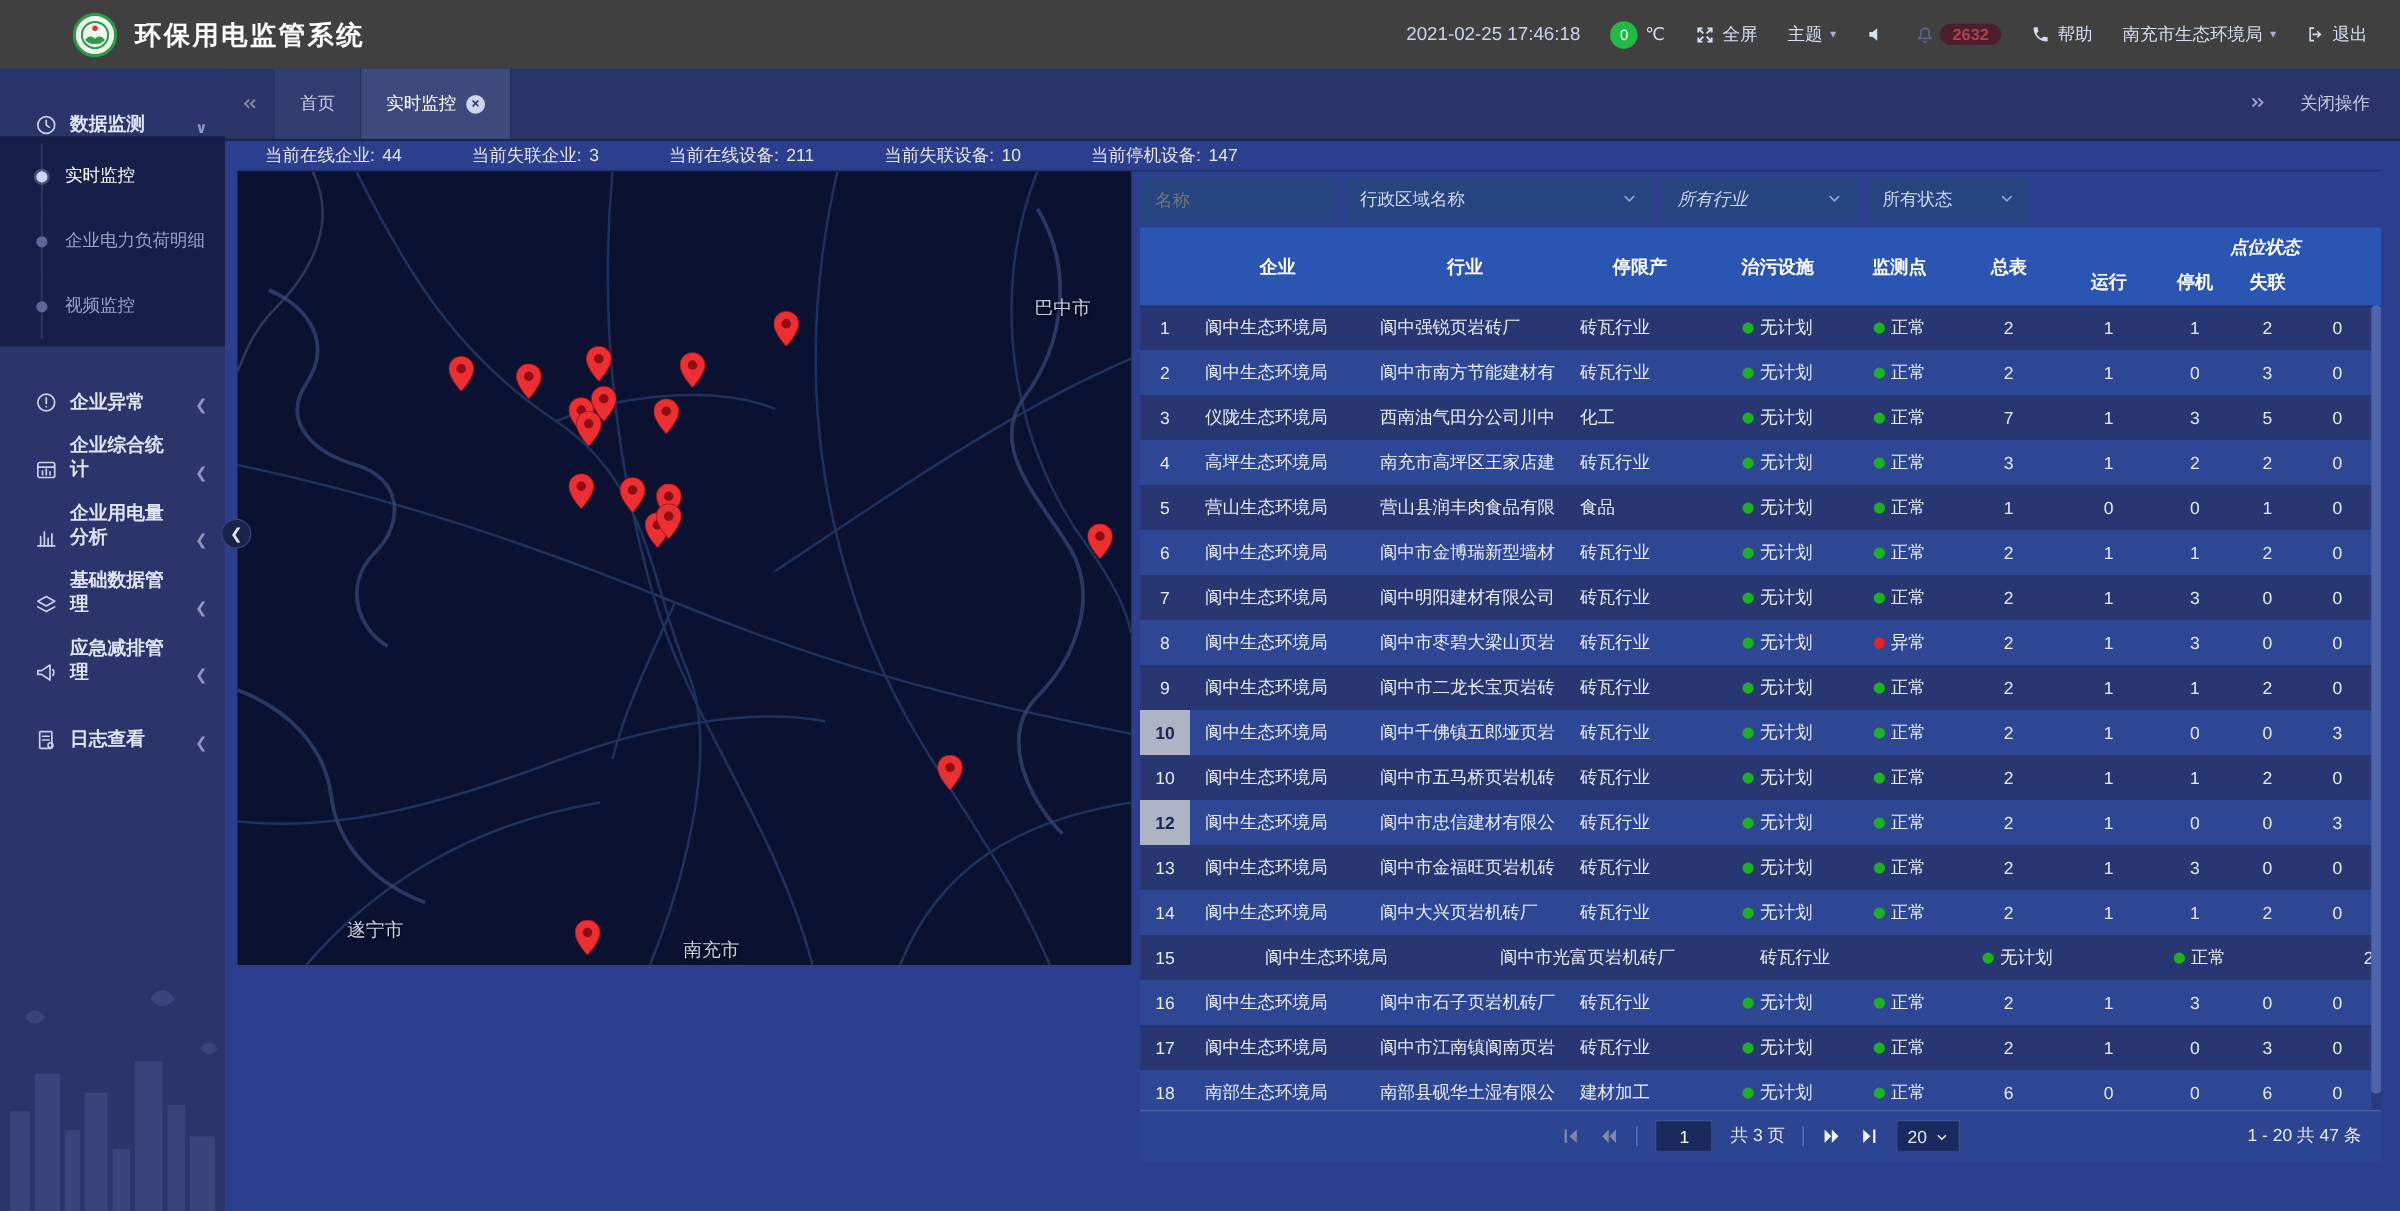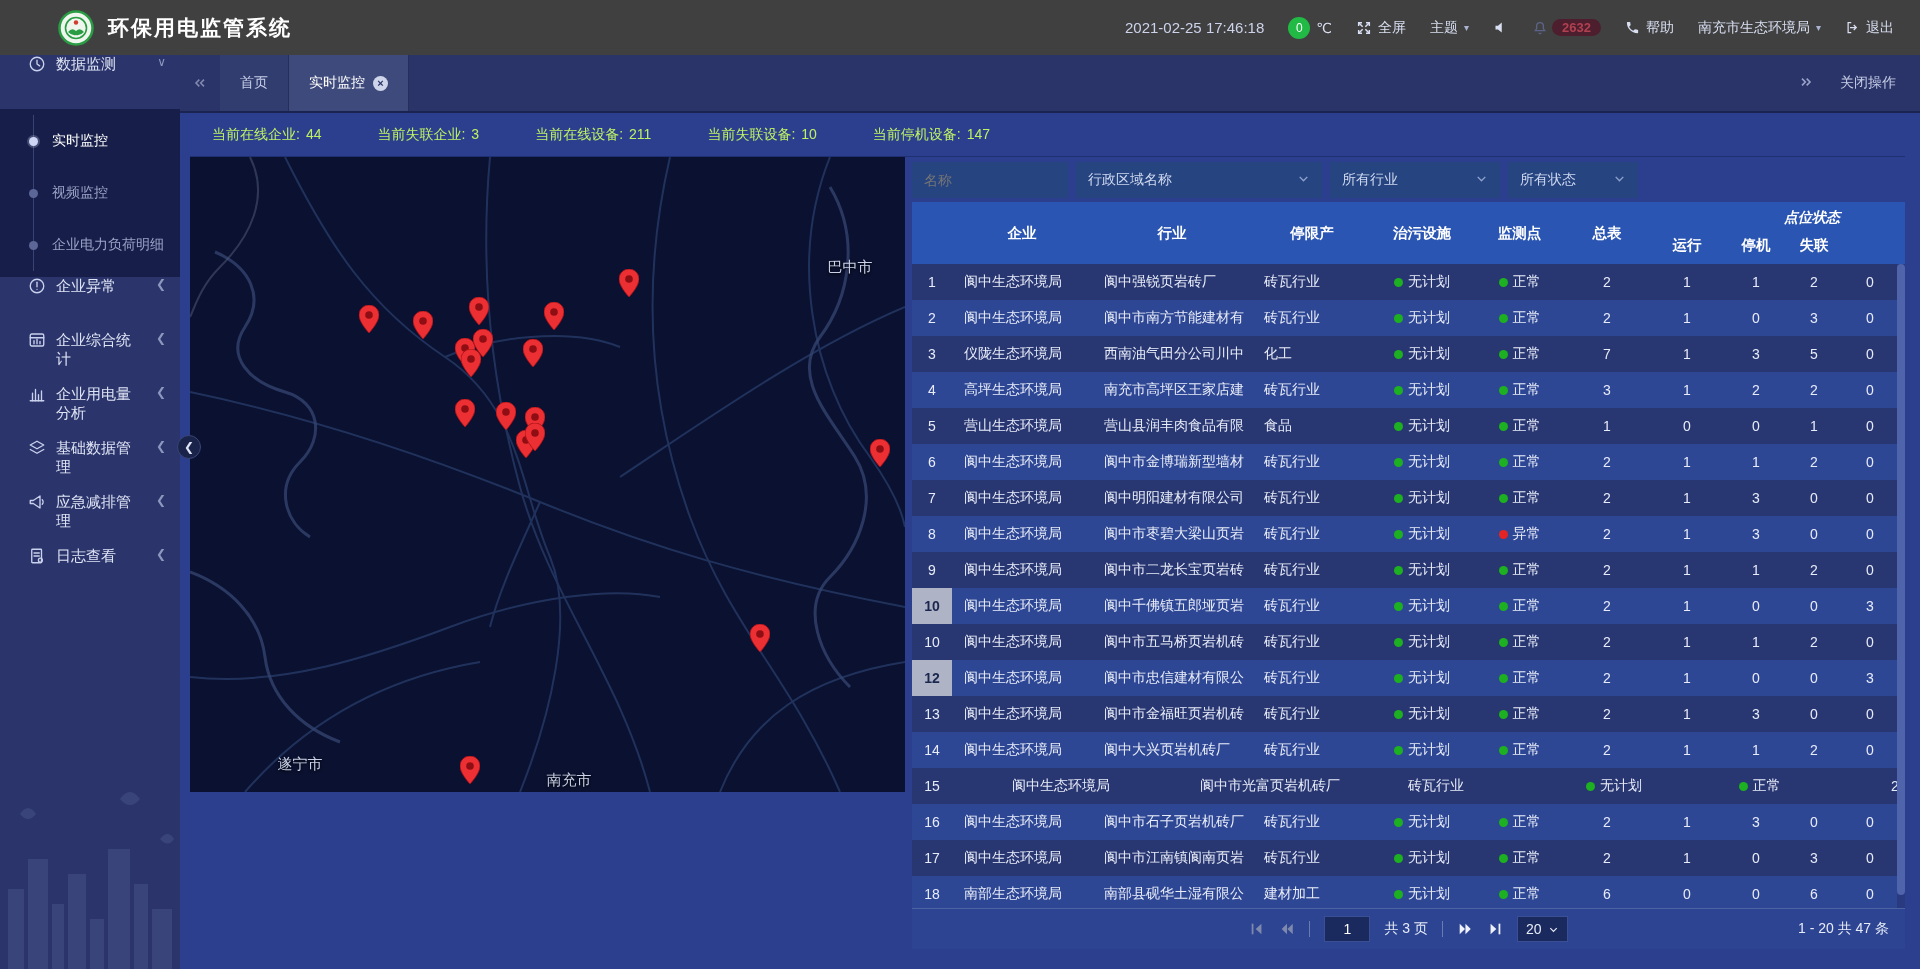--- a/index.html
+++ b/index.html
@@ -24,22 +24,22 @@
   .notif { display:flex; align-items:center; gap:4px; }
   .notif-badge { background:#4c1e2e; color:#b24150; border-radius:10px; padding:1px 10px;
     font-size:13px; font-weight:bold; }
   .bell { color:#5c6389; }
 
   
   .shell { flex:1; display:flex; position:relative; min-height:0; }
 
   
   .sidebar { width:180px; background:#2b356c; position:relative; flex:0 0 auto; overflow:hidden; }
-  .side-section { height:54px; display:flex; align-items:flex-start; padding:0 14px 0 28px;
-    color:#dfe4f5; font-size:15px; cursor:pointer; gap:10px; }
+  .side-section { height:54px; display:flex; align-items:flex-end; padding:0 14px 0 28px;
+    color:#dfe4f5; font-size:15px; cursor:pointer; gap:10px;font-weight:bold; }
   .side-section .sicon { color:#c9d1ec; display:flex; }
   .side-section .slabel { flex:1; }
   .side-section .chev { color:#8e97bd; font-size:12px; }
   .submenu { background:#171e49; padding:6px 0; }
   .sub-item { height:52px; display:flex; align-items:center; color:#9aa3c7; font-size:14px;
     cursor:pointer; position:relative; padding-left:52px; }
   .sub-item::before { content:""; position:absolute; left:33px; top:0; bottom:0; width:1px;
     background:#3a4472; }
   .sub-item .dot { position:absolute; left:29px; width:9px; height:9px; border-radius:50%;
     background:#5c6798; }
@@ -57,22 +57,22 @@
   .tab { display:flex; align-items:center; gap:8px; padding:0 20px; font-size:14px;
     color:#c8cfe8; background:#313c6f; border-right:1px solid #262f5c; cursor:pointer; }
   .tab.active { background:#3e4a7c; color:#ffffff; }
   .tab-close { width:15px; height:15px; border-radius:50%; background:#cfd5ea; color:#2a3468;
     font-size:11px; line-height:15px; text-align:center; font-weight:bold; }
   .tabbar-right { margin-left:auto; display:flex; align-items:center; gap:26px; padding-right:24px;
     color:#c6cde6; font-size:14px; }
   .tabbar-right .dbl { color:#9aa3c9; }
 
   .content { flex:1; background:#2c3f8e; padding:0 15px 0 10px; min-height:0; }
-  .statsbar { height:44px; display:flex; align-items:center; gap:56px; padding-left:22px;
-    color:#bef264; font-size:14px; border-bottom:1px solid rgba(10,18,60,.35); }
+  .statsbar { height:24px; display:flex; align-items:center; gap:56px; padding-left:22px;
+    color:#e5e5e5; font-size:14px; border-bottom:1px solid rgba(10,18,60,.35); }
   .stat { display:flex; gap:6px; }
   .stat .v { font-weight:normal; }
 
   .panels { display:flex; gap:7px; margin-top:0; height:792px; }
 
   
   .map-panel { width:715px; height:635px; background:#0b1130; position:relative; flex:0 0 auto; }
   .map-roads { position:absolute; inset:0; }
   .map-label { position:absolute; transform:translate(-50%,-50%); color:#c9d2e8; font-size:15px;
     text-shadow:0 1px 3px #000; white-space:nowrap; }
@@ -82,21 +82,21 @@
     display:flex; align-items:center; justify-content:center; font-size:12px; cursor:pointer; z-index:5; }
 
   
   .table-panel { width:993px; height:792px; display:flex; flex-direction:column; flex:0 0 auto; }
   .filters { display:flex; gap:8px; margin:5px 0 4px; }
   .f-box { height:36px; background:#264480; display:flex; align-items:center; padding:0 12px;
     color:#cfd8ef; font-size:14px; }
   .f-input { width:156px; }
   .f-select { justify-content:space-between; cursor:pointer; }
   .f-select .fcaret { color:#8fa2cd; margin-left:12px; }
-  .f-region { width:246px; } .f-industry { width:170px; } .f-status { width:130px; }
+  .f-region { width:246px; } .f-industry { width:156px;font-style:italic; } .f-status { width:130px; }
 
   .thead { background:#2a55b2; height:62px; display:grid; position:relative; color:#ffffff;
     font-size:14.5px; font-weight:bold; }
   .thead .hc { display:flex; align-items:center; justify-content:center; }
   .thead .hsub { align-items:flex-end; padding-bottom:9px; }
   .group-label { position:absolute; top:7px; right:8px; width:170px; text-align:center;
     font-style:italic; font-size:14px; }
 
   .tbody { flex:1; overflow:hidden; position:relative; }
   .trow { display:grid; height:36px; color:#e8ecf8; font-size:14px; }
@@ -204,25 +204,25 @@
             <span class="slabel">数据监测</span>
             <span class="chev">∨</span>
           </div>
           <div class="submenu">
             <div class="sub-item active">
               <span class="dot"></span>
               <span>实时监控</span>
             </div>
             <div class="sub-item">
               <span class="dot"></span>
-              <span>视频监控</span>
+              <span>企业电力负荷明细</span>
             </div>
             <div class="sub-item">
               <span class="dot"></span>
-              <span>企业电力负荷明细</span>
+              <span>视频监控</span>
             </div>
           </div>
           <div class="side-section">
             <span class="sicon">
               <svg width="18" height="18" viewBox="0 0 24 24" fill="none" stroke="currentColor" stroke-width="1.8" stroke-linecap="round" stroke-linejoin="round">
                 <circle cx="12" cy="12" r="9"></circle>
                 <path d="M12 7v6"></path>
                 <path d="M12 16.4h.01"></path>
               </svg>
             </span>

